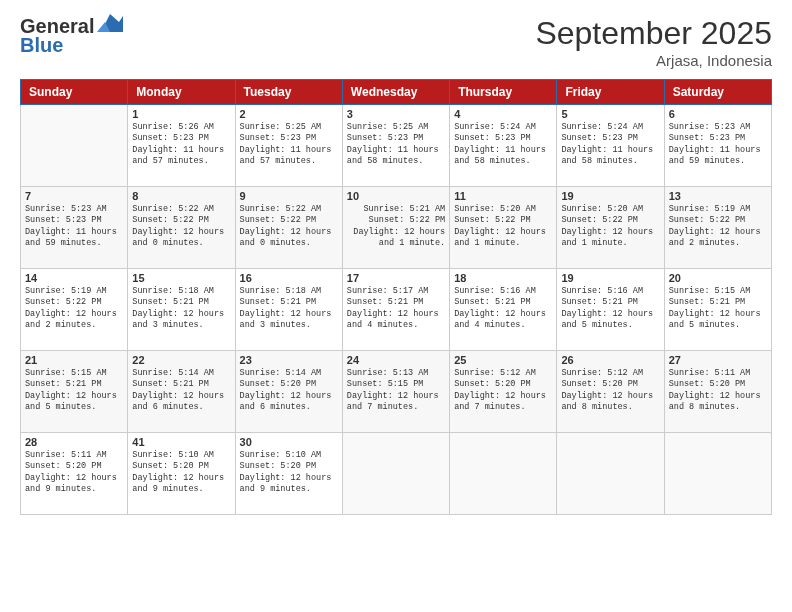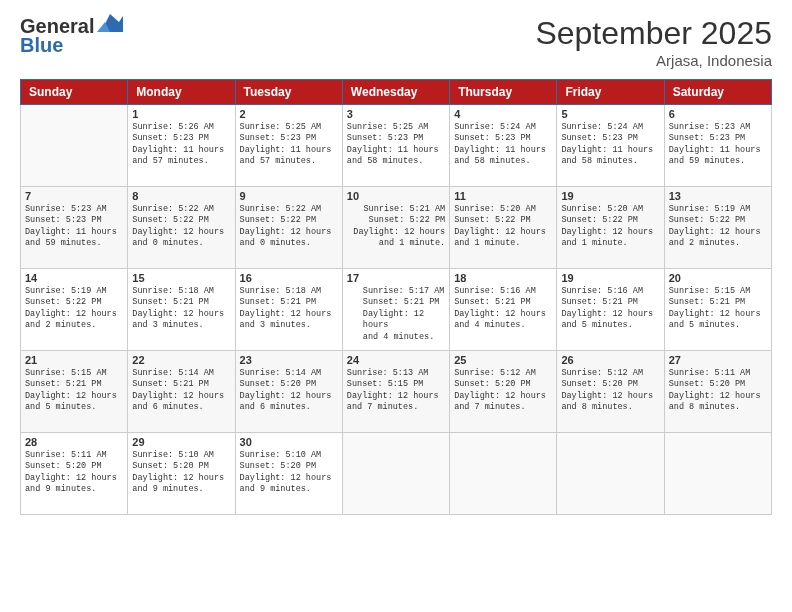--- a/index.html
+++ b/index.html
@@ -234,21 +234,21 @@
           </td>
           <td>
             <span class="day-num">16</span>
             <div class="day-info" style="white-space: pre-line;">Sunrise: 5:18 AM
 Sunset: 5:21 PM
 Daylight: 12 hours
 and 3 minutes.</div>
           </td>
           <td>
             <span class="day-num">17</span>
-            <div class="day-info" style="white-space: pre-line; margin-left: 16px;">Sunrise: 5:17 AM
+            <div class="day-info" style="white-space: pre-line;">Sunrise: 5:17 AM
 Sunset: 5:21 PM
 Daylight: 12 hours
 and 4 minutes.</div>
           </td>
           <td>
             <span class="day-num">18</span>
             <div class="day-info" style="white-space: pre-line;">Sunrise: 5:16 AM
 Sunset: 5:21 PM
 Daylight: 12 hours
 and 4 minutes.</div>
@@ -321,21 +321,21 @@
         </tr>
         <tr class="week-row">
           <td>
             <span class="day-num">28</span>
             <div class="day-info" style="white-space: pre-line;">Sunrise: 5:11 AM
 Sunset: 5:20 PM
 Daylight: 12 hours
 and 9 minutes.</div>
           </td>
           <td>
-            <span class="day-num">29</span>
+            <span class="day-num">41</span>
             <div class="day-info" style="white-space: pre-line;">Sunrise: 5:10 AM
 Sunset: 5:20 PM
 Daylight: 12 hours
 and 9 minutes.</div>
           </td>
           <td>
             <span class="day-num">30</span>
             <div class="day-info" style="white-space: pre-line;">Sunrise: 5:10 AM
 Sunset: 5:20 PM
 Daylight: 12 hours

